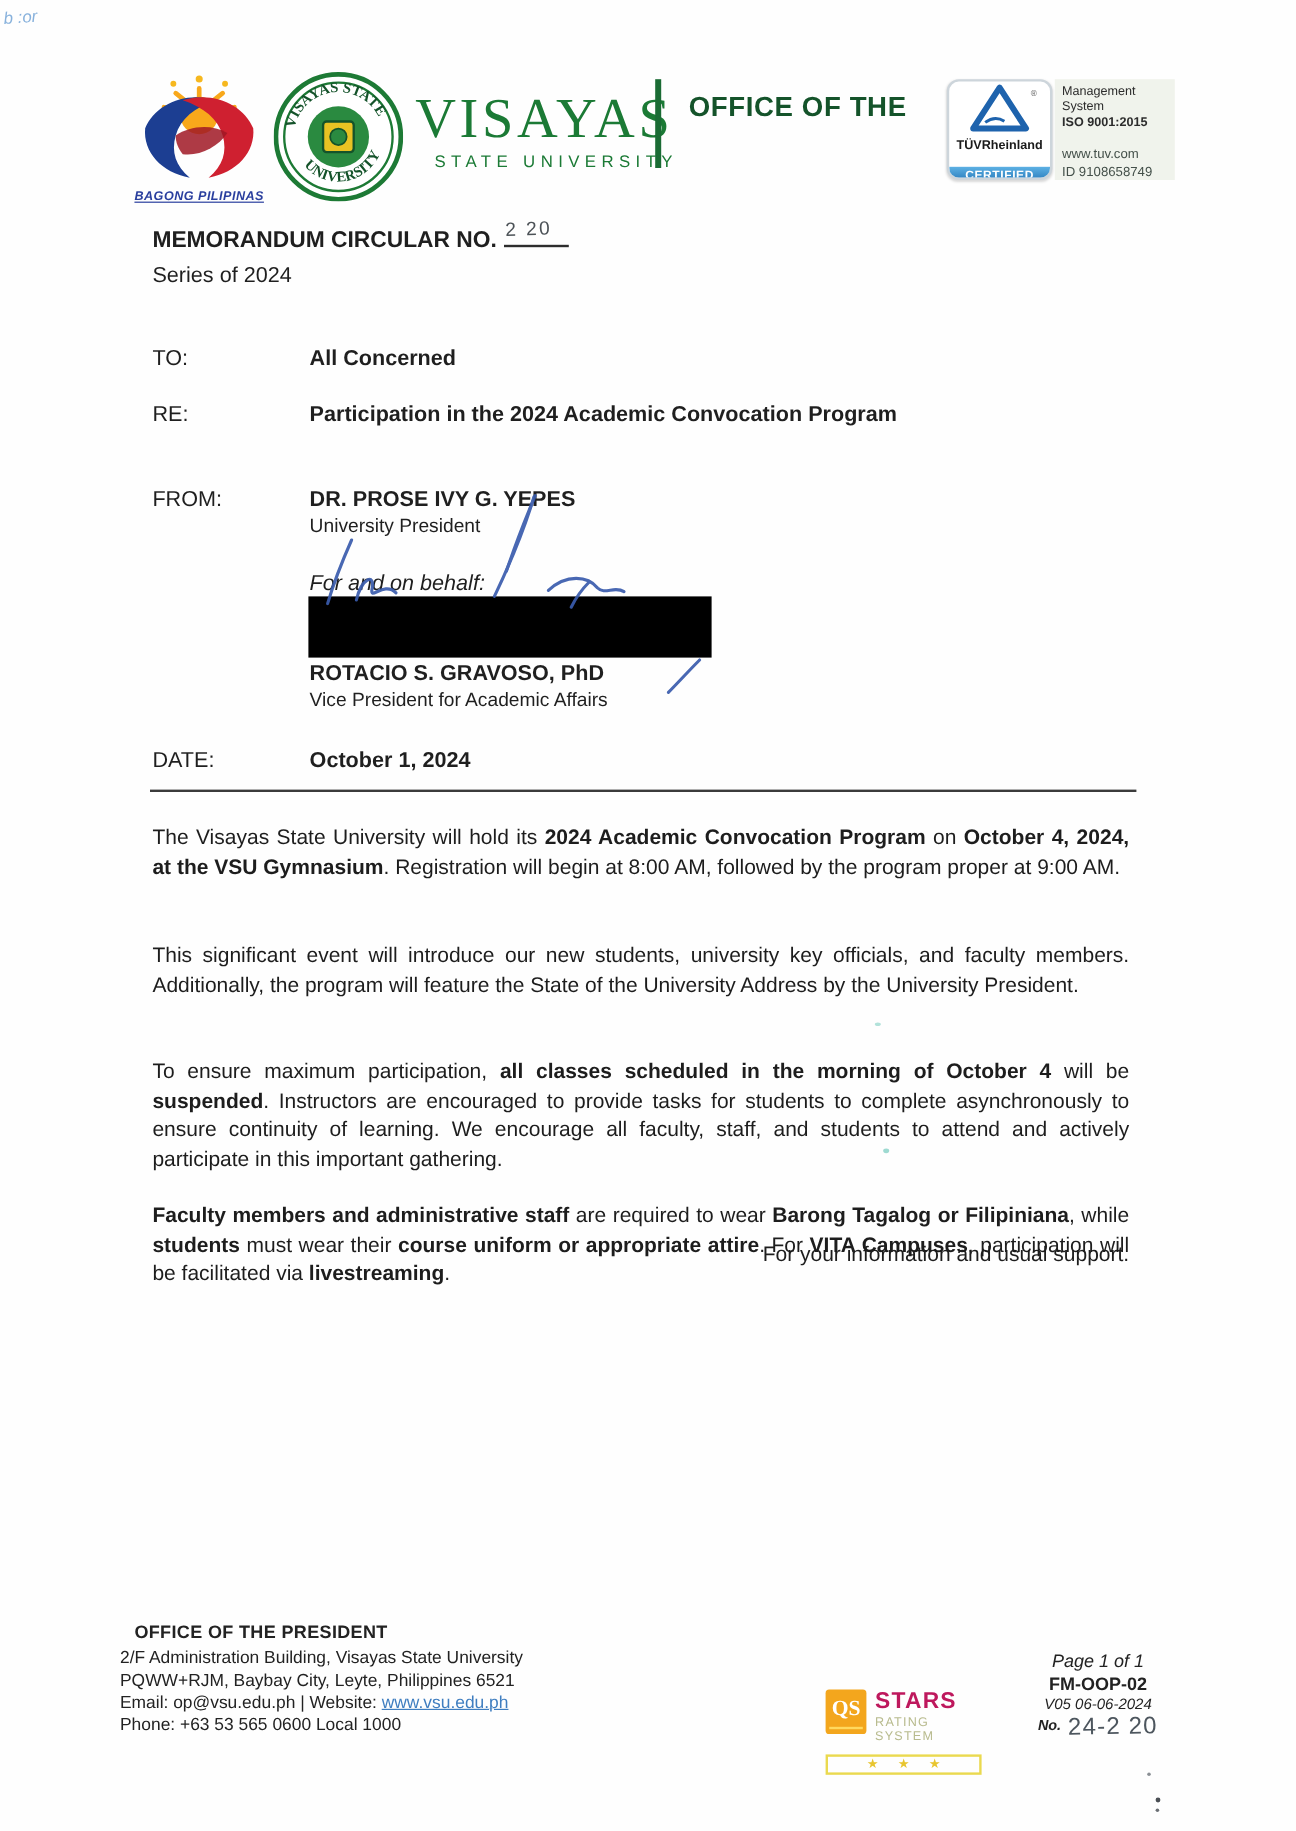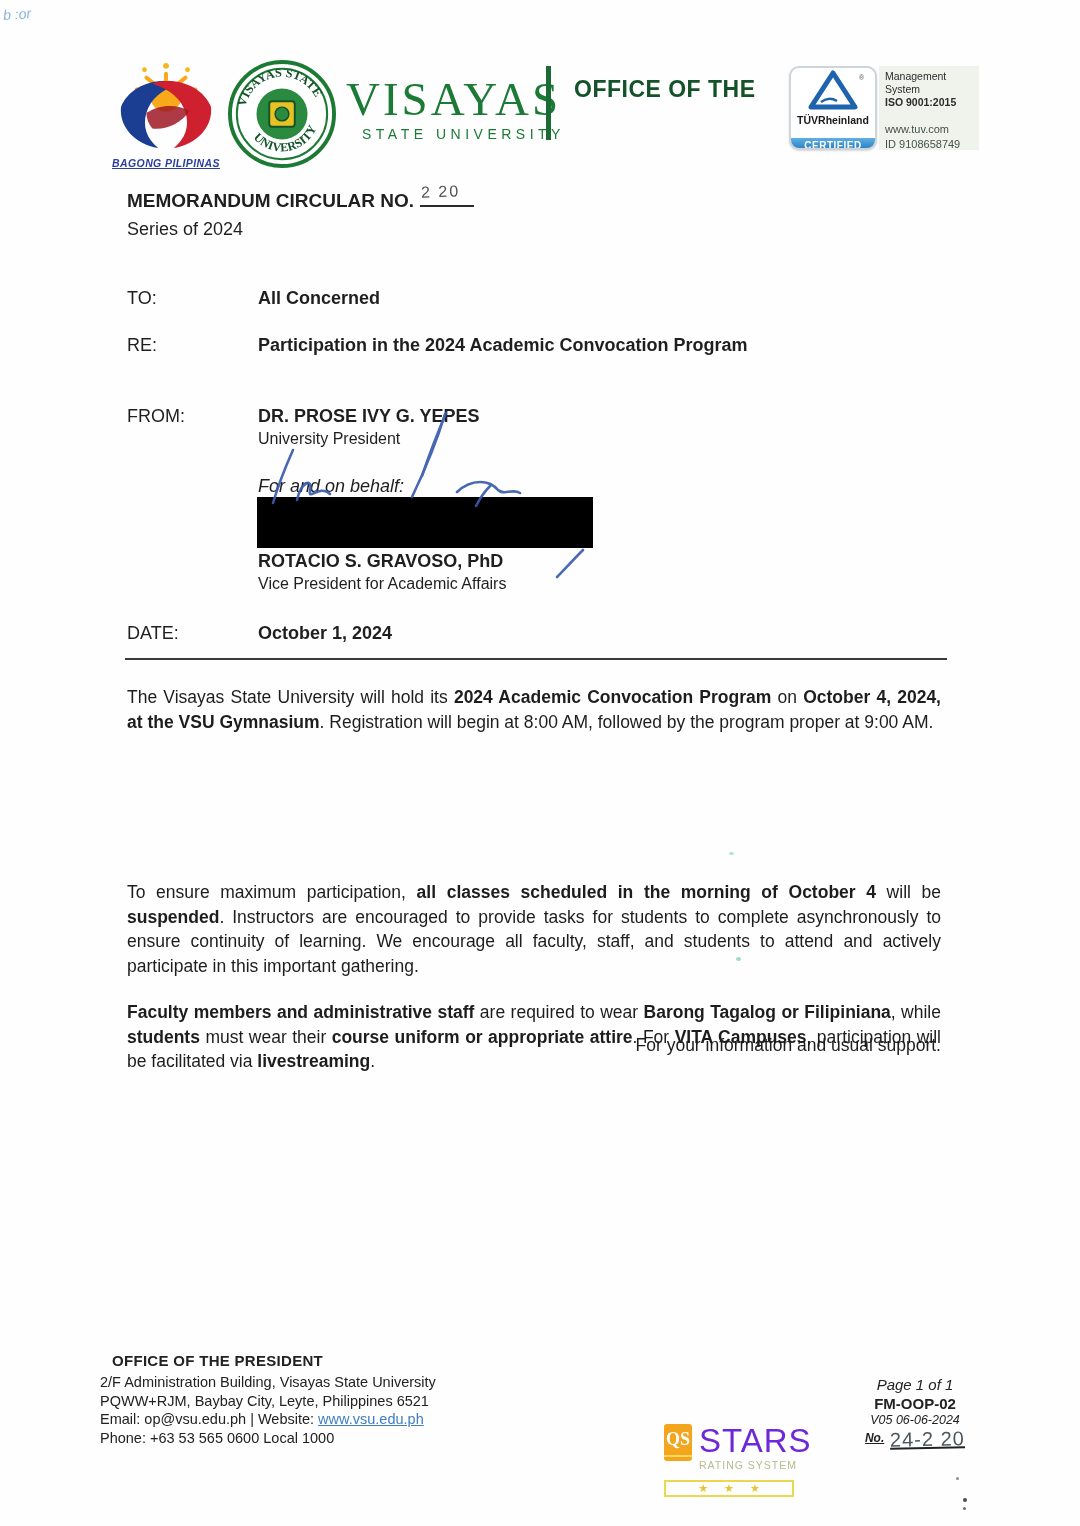--- a/index.html
+++ b/index.html
@@ -47,34 +47,34 @@
   .para { position:absolute; left:127px; width:814px; font-size:17.5px; line-height:24.5px; text-align:justify; color:#1d1d1d; }
   .p1 { top:685px; } .p2 { top:784px; } .p3 { top:880px; } .p4 { top:1000px; } .p5 { top:1033px; text-align:right; }
 
   .speck { position:absolute; border-radius:50%; }
 
   
   .footer-left { position:absolute; left:100px; top:1352px; font-size:14.5px; line-height:18.8px; color:#222; }
   .footer-office { font-weight:bold; font-size:15px; letter-spacing:.3px; margin-bottom:2px;margin-left:12px; }
   .site-link { color:#3f7ec0; text-decoration:underline; cursor:pointer; }
 
-  .qs-block { position:absolute; left:664px; top:1408px; width:132px;margin-top:16px; }
+  .qs-block { position:absolute; left:688px; top:1408px; width:132px; }
   .qs-row { display:flex; align-items:flex-start; }
   .qs-box { width:37px; height:37px; background:#f3a61d; border-radius:3px; color:#fff; font-family:"Liberation Serif", serif; font-weight:bold; font-size:18px; text-align:center; line-height:30px; }
   .qs-box span { display:inline-block; border-bottom:2px solid #ffd95e; padding:0 2px 1px; }
   .qs-text { margin-left:7px; }
-  .qs-stars-word { font-size:33px; font-weight:normal; color:#6d28d9; line-height:1; letter-spacing:1px; }
+  .qs-stars-word { font-size:19px; font-weight:bold; color:#be185d; line-height:1; letter-spacing:1px; }
   .qs-rating { font-size:10.5px; color:#b8bb8e; letter-spacing:1px; margin-top:2px; }
   .qs-starbar { margin-top:9px; width:130px; height:17px; border:2px solid #ead94f; text-align:center; font-size:11px; color:#e8c52e; line-height:13px; letter-spacing:16px; text-indent:16px; }
 
   .footer-right { position:absolute; left:850px; top:1376px; width:130px; text-align:center; color:#222; }
   .fr-page { font-size:15px; font-style:italic; }
   .fr-code { font-size:15px; font-weight:bold; margin-top:2px; }
   .fr-ver { font-size:12.5px; font-style:italic; margin-top:1px; }
-  .fr-no { margin-top:4px; font-size:12px; font-weight:bold; font-style:italic; display:flex; align-items:flex-start; justify-content:center; gap:6px;text-decoration:underline; }
+  .fr-no { margin-top:4px; font-size:12px; font-weight:bold; font-style:italic; display:flex; align-items:flex-start; justify-content:center; gap:6px; }
   .fr-no-val { font-size:20px; font-weight:normal; font-style:normal; color:#4d565e; letter-spacing:1px; transform:rotate(-1deg); margin-top:-3px; }
 </style>
 </head>
 <body>
 
 <div class="page">
 
   <div class="corner-mark">b :or</div>
 
   <div class="bp-logo">
@@ -181,20 +181,21 @@
 
   <div class="row-value" style="top:551px">ROTACIO S. GRAVOSO, PhD</div>
   <div class="row-sub" style="top:575px">Vice President for Academic Affairs</div>
 
   <div class="row-label" style="top:623px">DATE:</div>
   <div class="row-value" style="top:623px">October 1, 2024</div>
 
   <div class="rule"></div>
 
   <div class="para p1"><span>The Visayas State University will hold its </span><b>2024 Academic Convocation Program</b><span> on </span><b>October 4, 2024, at the VSU Gymnasium</b><span>. Registration will begin at 8:00 AM, followed by the program proper at 9:00 AM.</span></div>
+  <div class="para p2"><span>This significant event will introduce our new students, university key officials, and faculty members. Additionally, the program will feature the State of the University Address by the University President.</span></div>
   <div class="para p3"><span>To ensure maximum participation, </span><b>all classes scheduled in the morning of October 4</b><span> will be </span><b>suspended</b><span>. Instructors are encouraged to provide tasks for students to complete asynchronously to ensure continuity of learning. We encourage all faculty, staff, and students to attend and actively participate in this important gathering.</span></div>
   <div class="para p4"><b>Faculty members and administrative staff</b><span> are required to wear </span><b>Barong Tagalog or Filipiniana</b><span>, while </span><b>students</b><span> must wear their </span><b>course uniform or appropriate attire</b><span>. For </span><b>VITA Campuses</b><span>, participation will be facilitated via </span><b>livestreaming</b><span>.</span></div>
   <div class="para p5"><span>For your information and usual support.</span></div>
 
   <div class="speck" style="left:729px; top:852px; width:5px; height:3px; background:#7ecfc2; opacity:.6"></div>
   <div class="speck" style="left:736px; top:957px; width:5px; height:4px; background:#5dc2b2; opacity:.6"></div>
   <div class="speck" style="left:956px; top:1477px; width:3px; height:3px; background:#8a8f94"></div>
   <div class="speck" style="left:963px; top:1498px; width:4px; height:4px; background:#4a4f54"></div>
   <div class="speck" style="left:963px; top:1507px; width:3px; height:3px; background:#6a6f74"></div>
 

